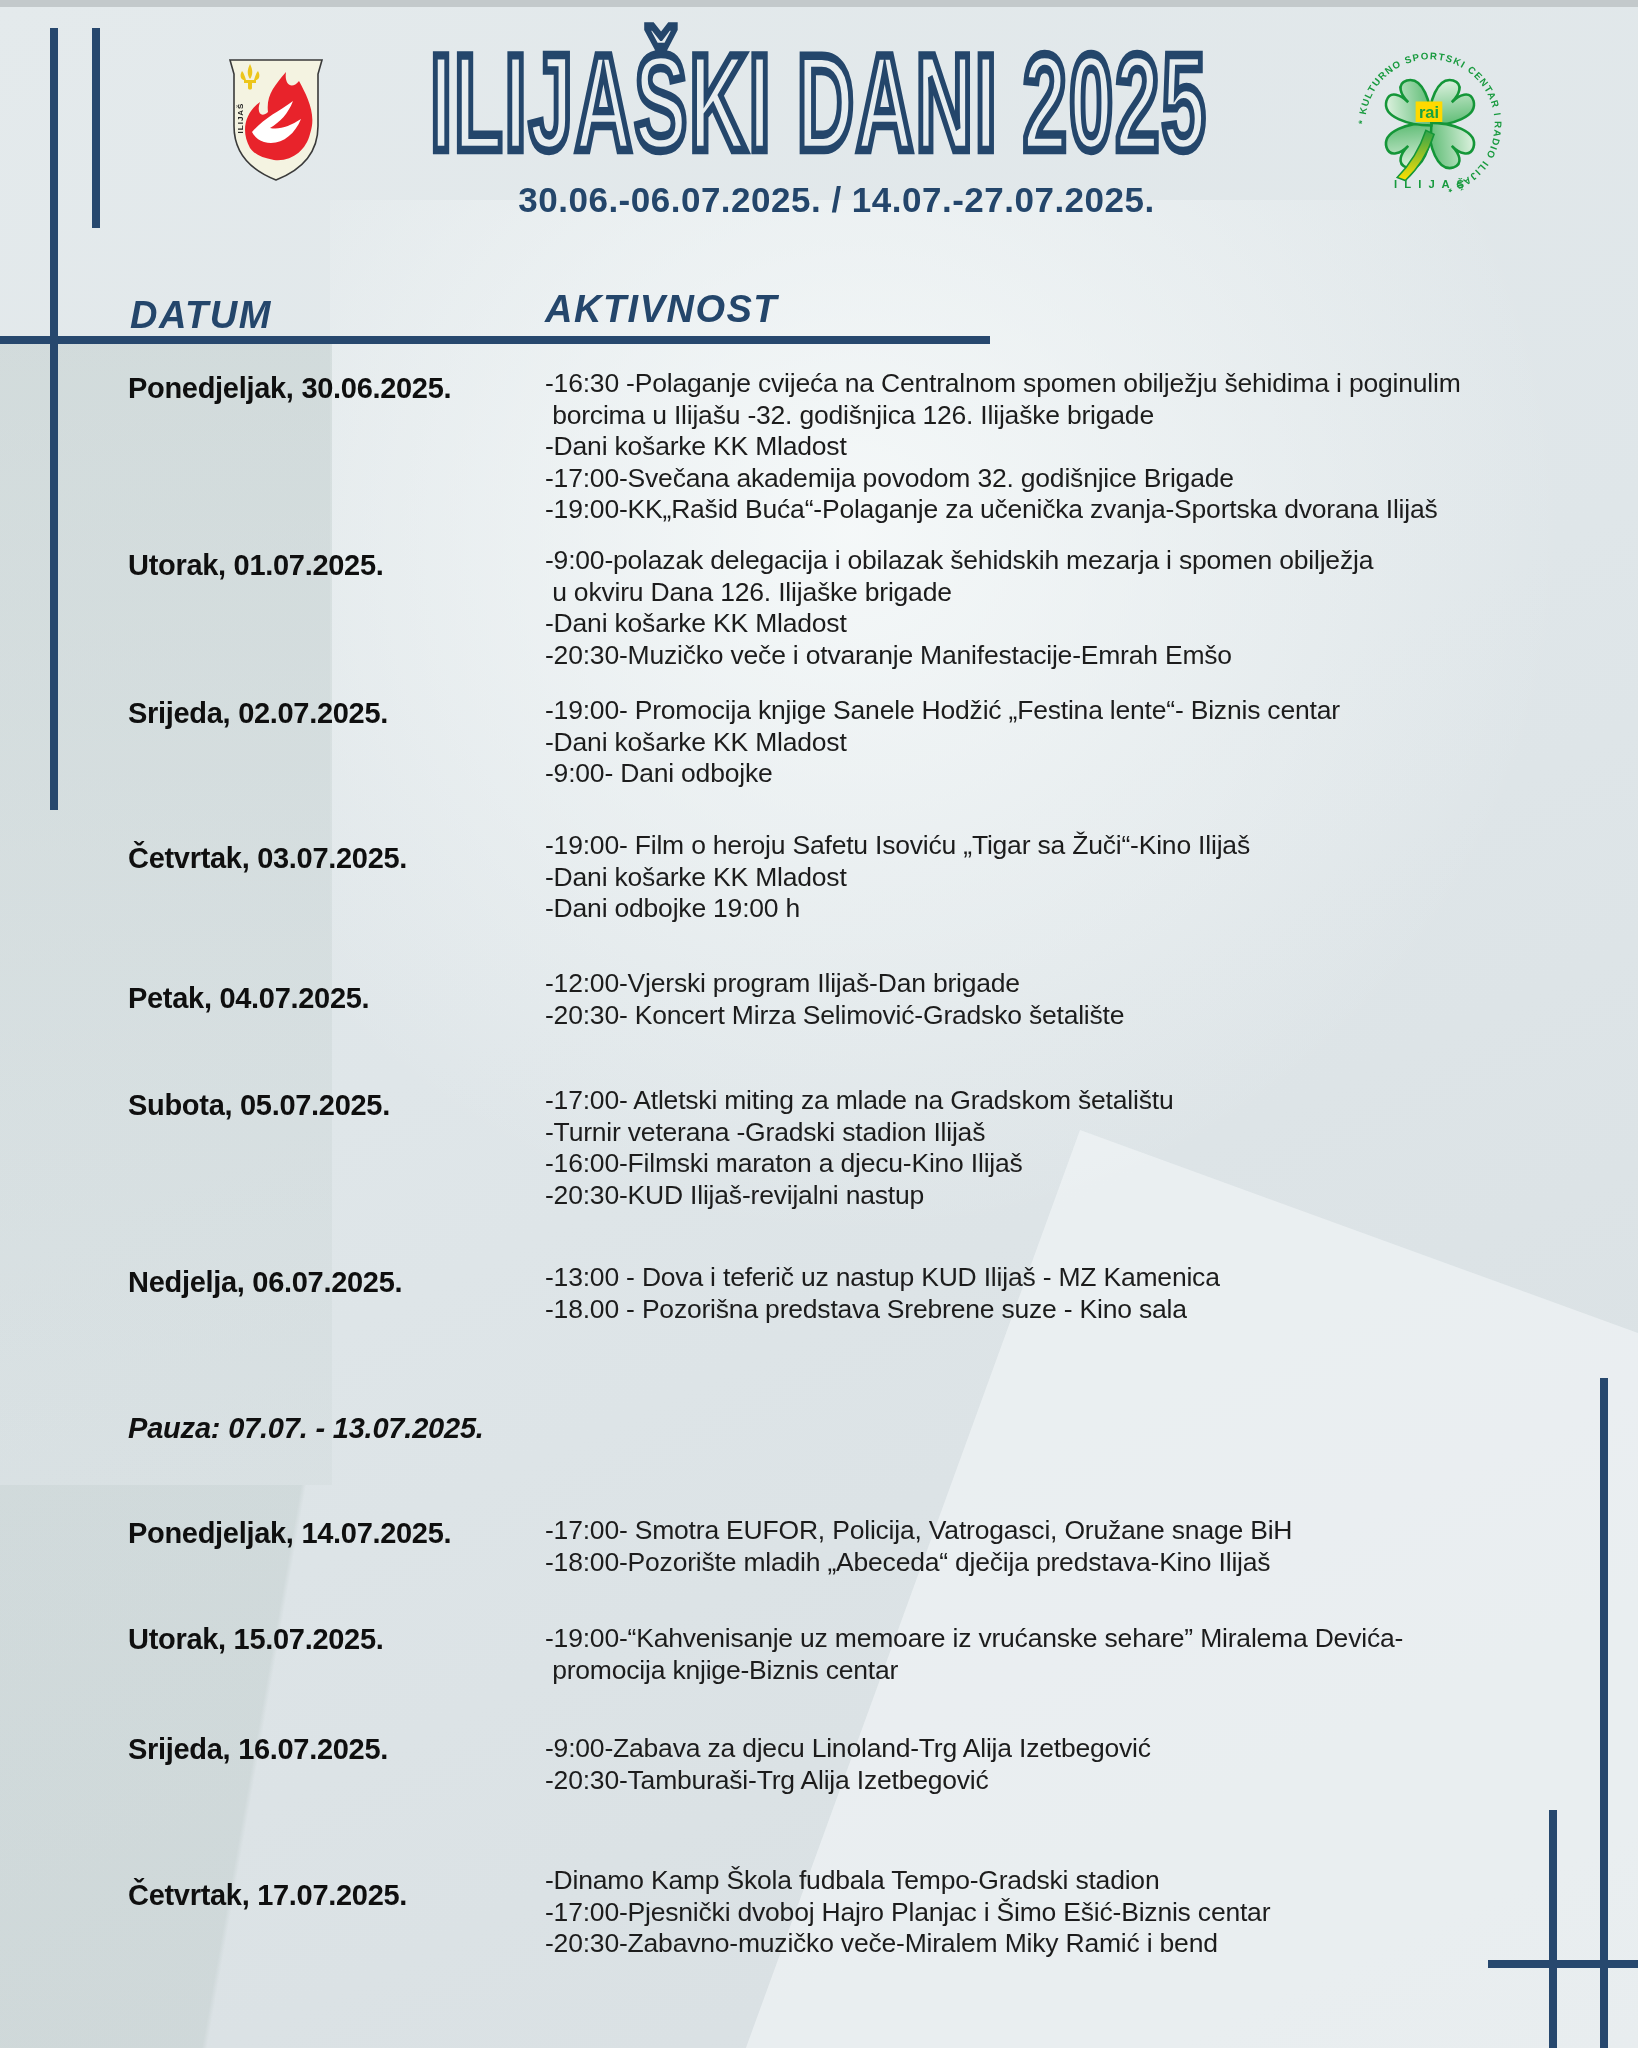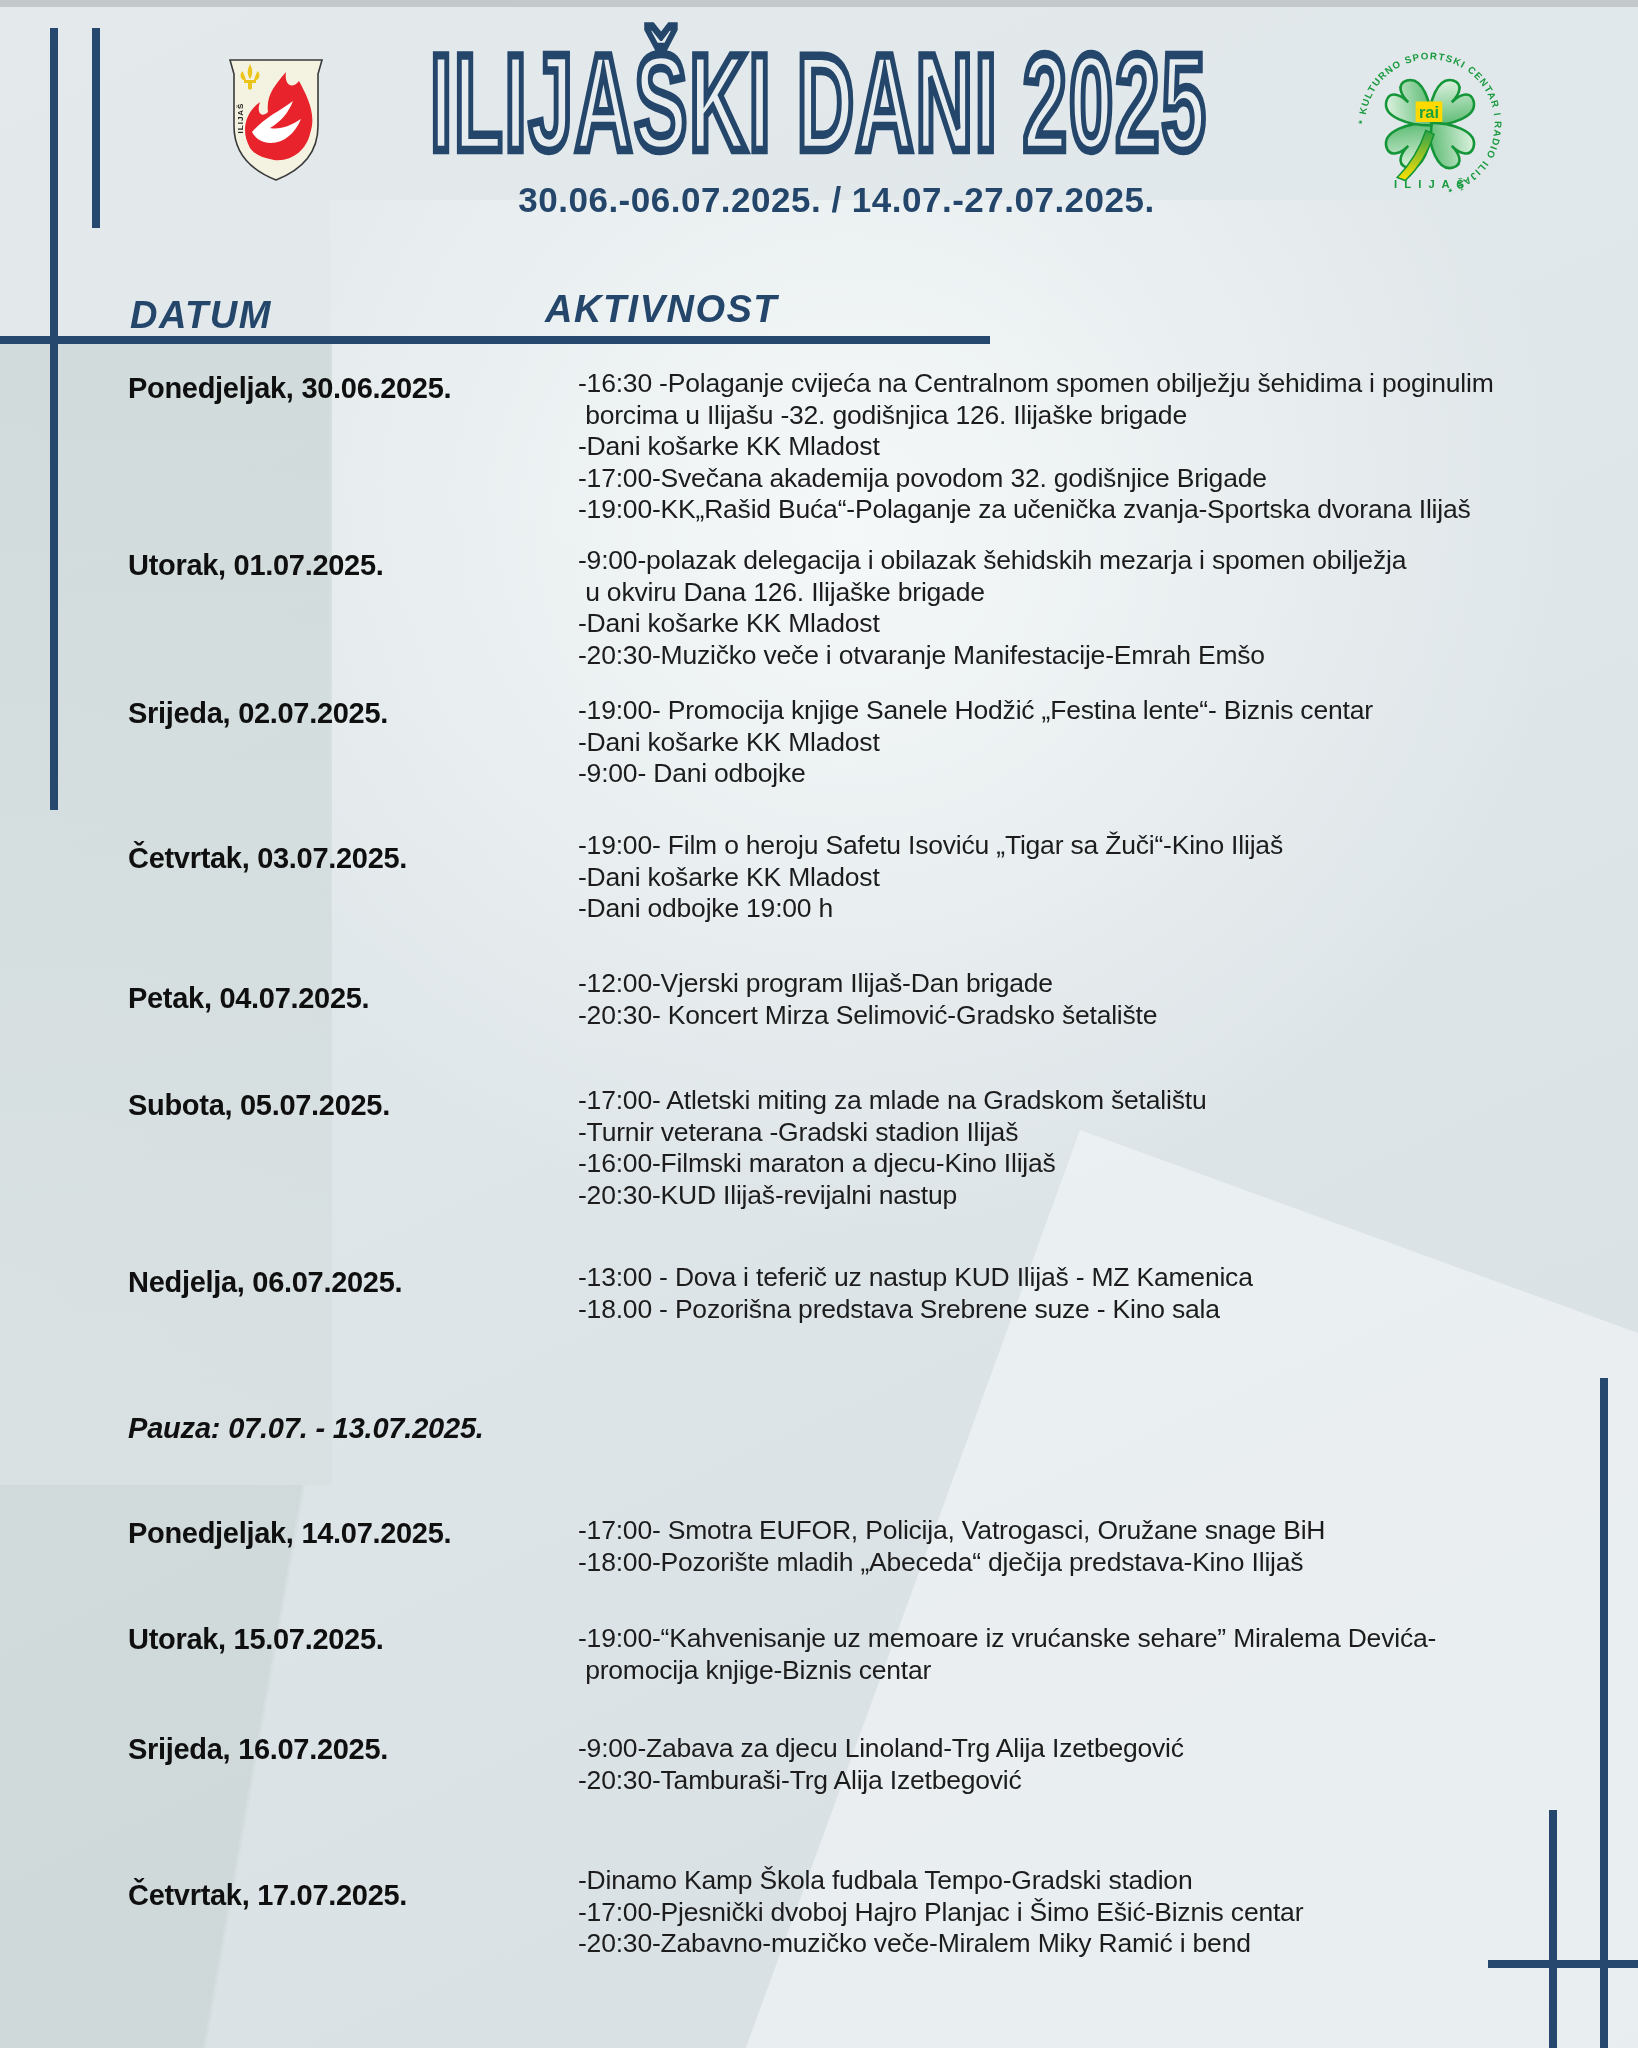--- a/index.html
+++ b/index.html
@@ -43,21 +43,21 @@
   .col-head{position:absolute;font-size:38px;font-weight:800;font-style:italic;
     color:#24466b;letter-spacing:1.5px;}
   #col-datum{left:130px;top:294px;}
   #col-aktivnost{left:545px;top:288px;text-align:center;}
   
   .row{position:absolute;left:0;width:1638px;}
   .row-date{position:absolute;left:128px;font-size:29px;font-weight:700;color:#0f0f0f;
     letter-spacing:-0.3px;white-space:nowrap;}
   .row-lines{position:absolute;left:545px;top:0;}
   .activity-line{font-size:26.5px;line-height:31.5px;color:#1c1c1c;
-    letter-spacing:-0.2px;white-space:pre;margin-left:33px;}
+    letter-spacing:-0.2px;white-space:pre;}
   .pause-note{position:absolute;left:128px;top:1412px;font-size:29px;font-weight:600;
     font-style:italic;color:#101010;letter-spacing:-0.2px;}
 </style>
 </head>
 <body>
 
 <div class="poster">
 
   <div class="top-strip"></div>
   <div class="bg-glow"></div>

